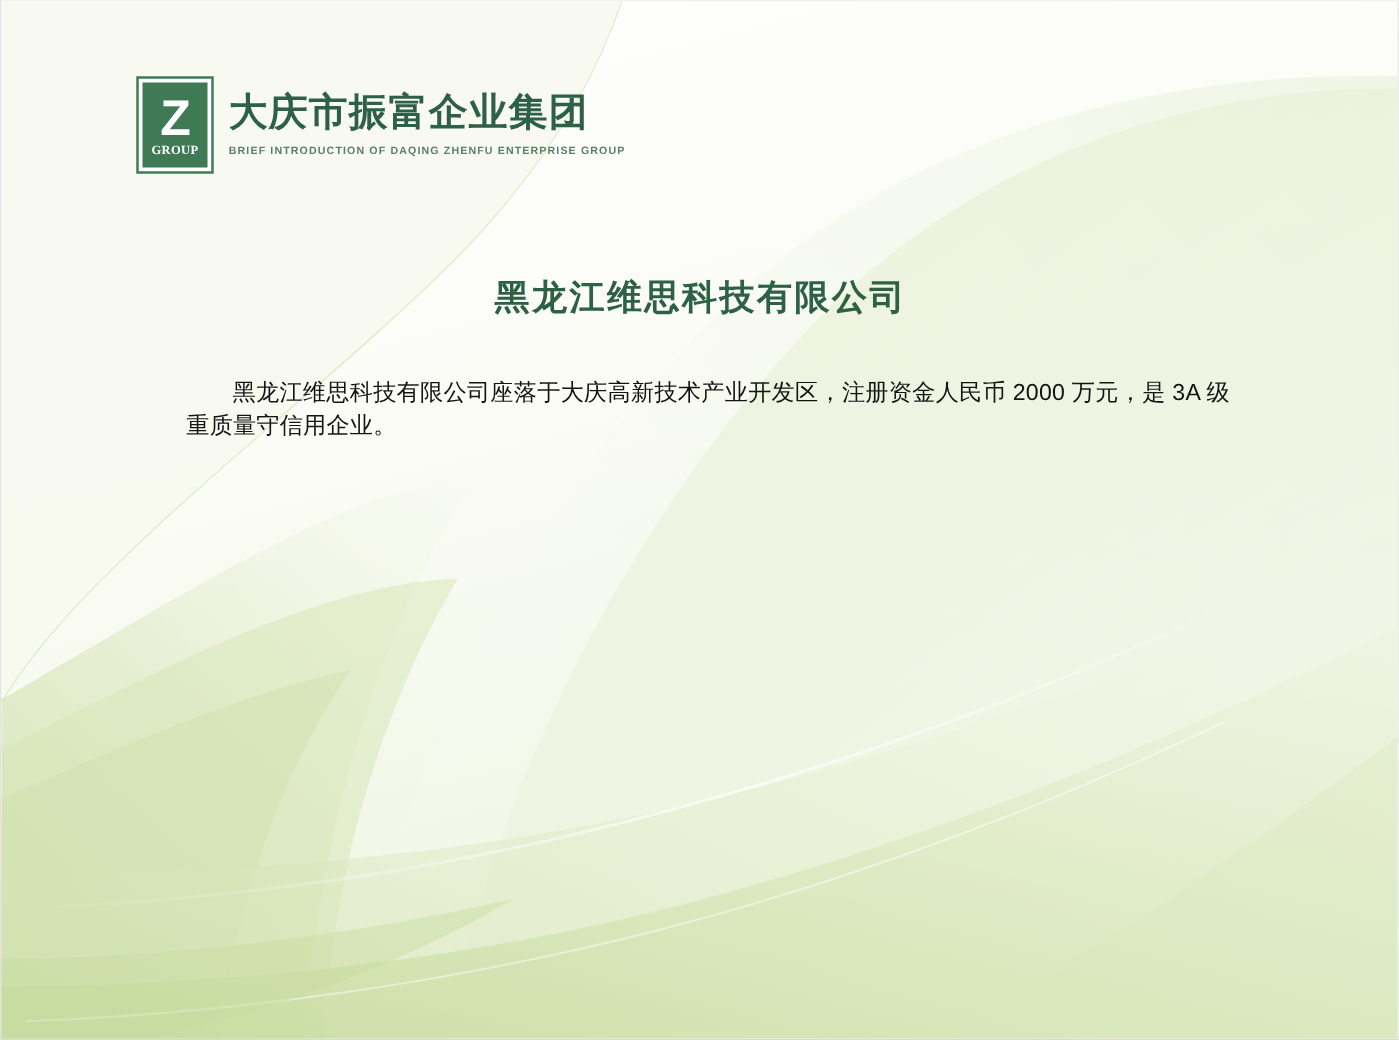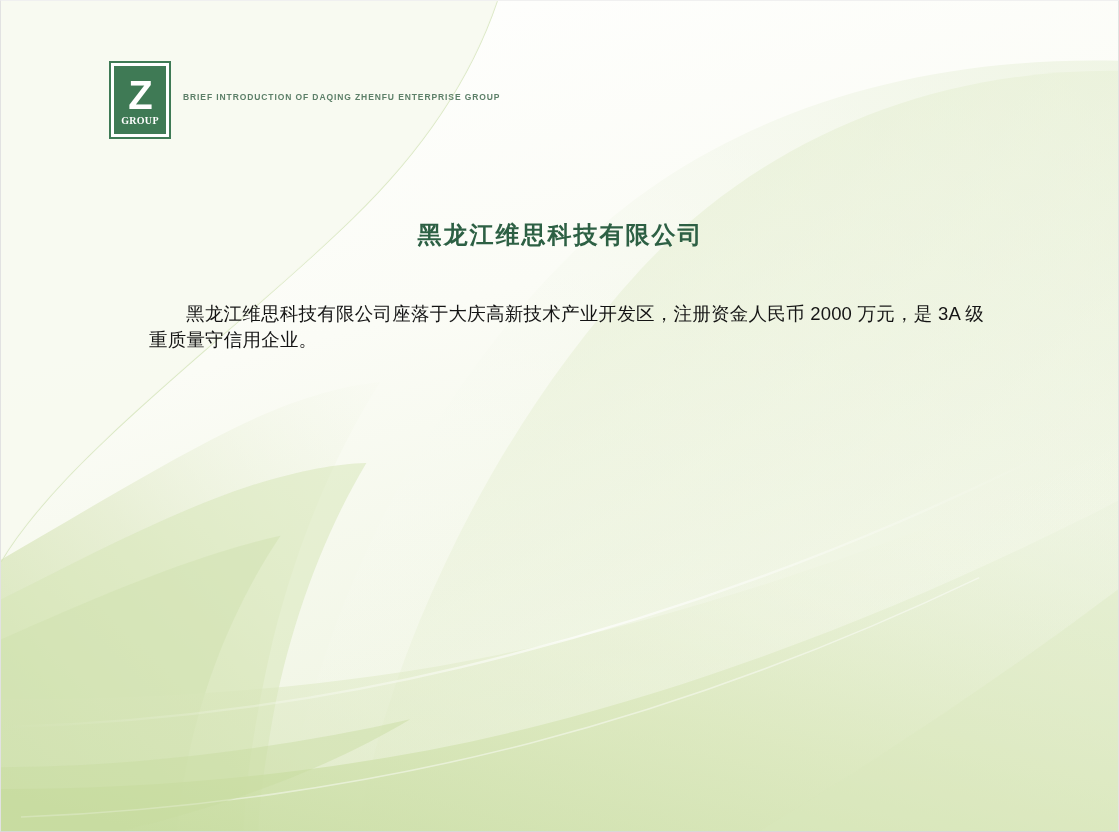--- a/index.html
+++ b/index.html
@@ -95,42 +95,42 @@
     line-height: 1.05;
     letter-spacing: 1px;
     white-space: nowrap;
   }
   #brand-en {
     color: #5c7f68;
     font-family: "Liberation Sans", sans-serif;
     font-weight: 700;
     font-size: 8.5px;
     letter-spacing: 0.9px;
-    margin-top: 18px;
+    margin-top: 8px;
     white-space: nowrap;
   }
 
   
   #content {
     position: absolute;
     left: 0;
     top: 0;
     width: 1119px;
     z-index: 2;
   }
   #doc-title {
     position: absolute;
     left: 0;
     top: 218px;
     width: 1119px;
     text-align: center;
     color: #2d6044;
     font-family: "Liberation Sans", "DejaVu Sans", sans-serif;
     font-weight: 700;
-    font-size: 24px;
+    font-size: 28px;
     letter-spacing: 2px;
   }
   #body-text {
     position: absolute;
     left: 148px;
     top: 300px;
     width: 835px;
   }
   .para {
     color: #141414;
@@ -223,20 +223,21 @@
   </svg>
 
   <div id="logo-block">
     <div id="logo-mark">
       <div id="logo-mark-inner">
         <span id="logo-z">Z</span>
         <span id="logo-abbr">GROUP</span>
       </div>
     </div>
     <div id="logo-text">
+      <div id="brand-cn">大庆市振富企业集团</div>
       <div id="brand-en">BRIEF INTRODUCTION OF DAQING ZHENFU ENTERPRISE GROUP</div>
     </div>
   </div>
 
   <div id="content">
 
     <div id="doc-title">黑龙江维思科技有限公司</div>
 
     <div id="body-text">
       <p class="para">黑龙江维思科技有限公司座落于大庆高新技术产业开发区，注册资金人民币 2000 万元，是 3A 级重质量守信用企业。</p>

